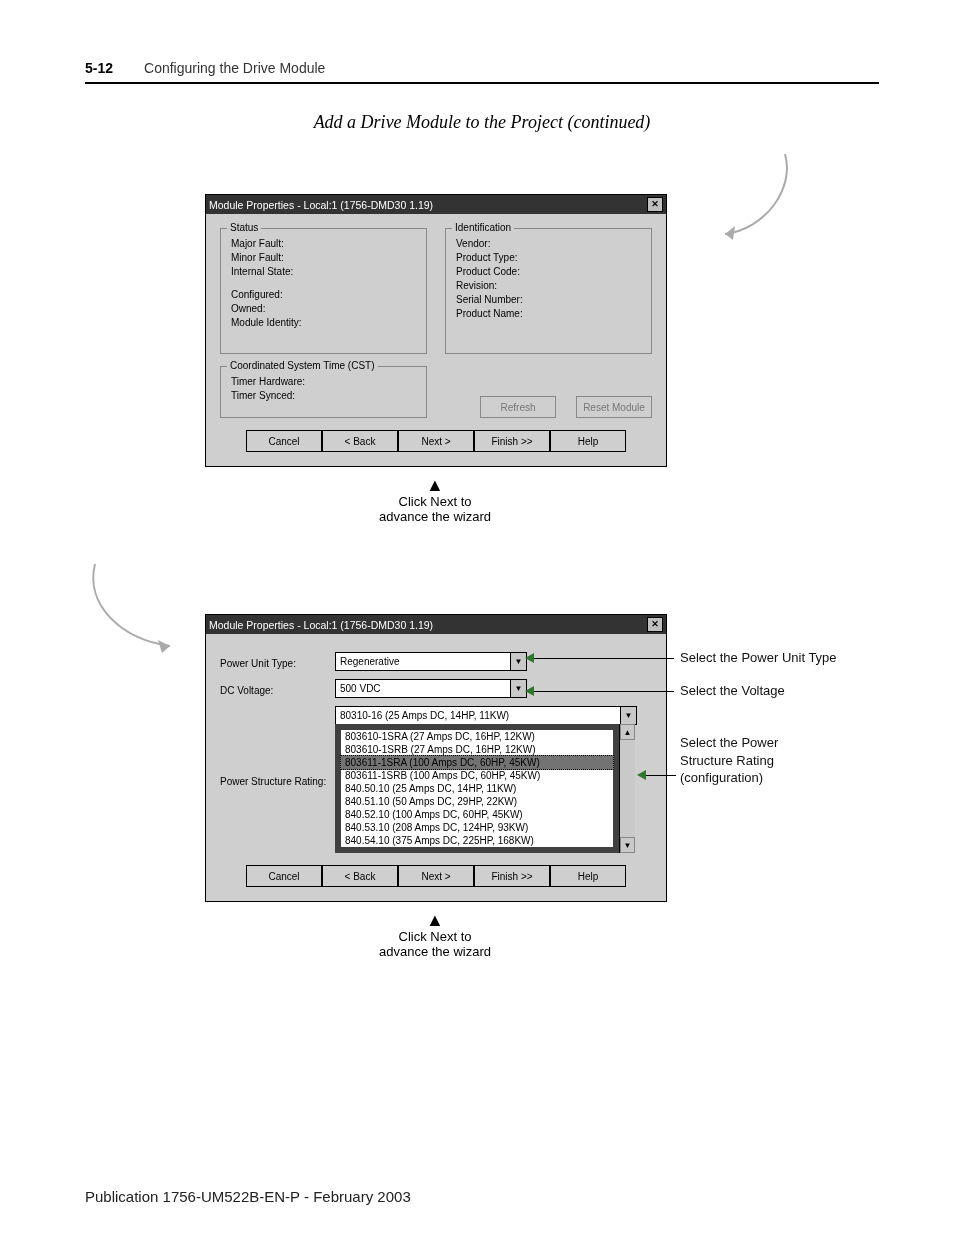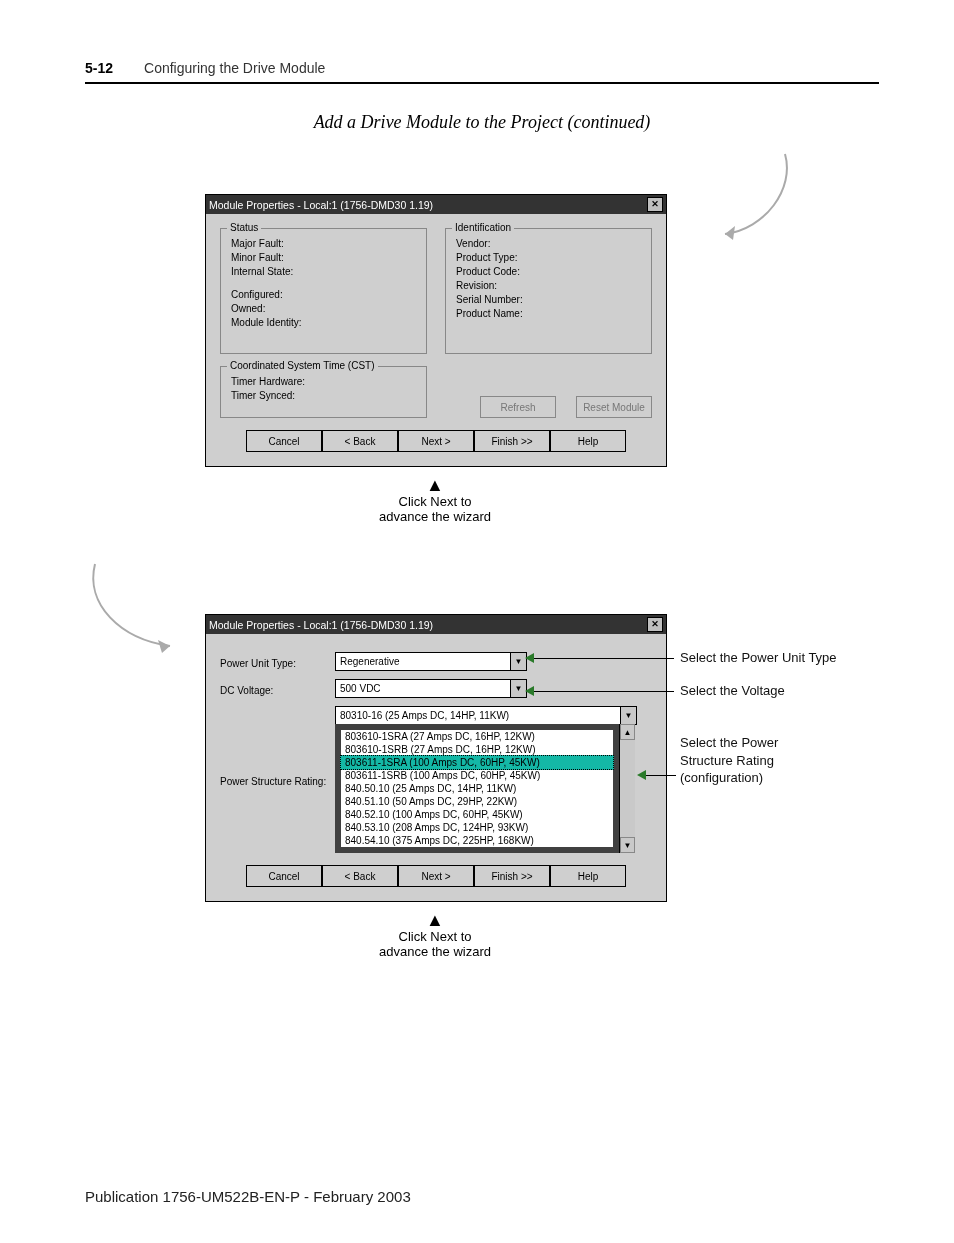--- a/index.html
+++ b/index.html
@@ -19,21 +19,21 @@
   .grp-ttl{position:absolute;top:-7px;left:6px;background:#cfcfcf;padding:0 3px;font-size:10px}
   .row{margin:3px 0;white-space:nowrap}
   .btnrow{display:flex;justify-content:center;margin-top:12px}
   .btn{min-width:62px;height:20px;background:#cfcfcf;border:1px solid #000;font-size:10px;display:flex;align-items:center;justify-content:center;padding:0 6px}
   .btn.dis{color:#777;border-color:#888}
   .sel{display:flex;align-items:center;background:#fff;border:1px solid #000;height:17px}
   .sel span{flex:1;padding:0 4px;font-size:10px;white-space:nowrap;overflow:hidden}
   .dd{width:15px;height:100%;background:#c9c9c9;border-left:1px solid #000;display:flex;align-items:center;justify-content:center;font-size:8px}
   .listbox{background:#fff;border:6px solid #404040;font-size:10px}
   .listbox .opt{padding:1px 4px;white-space:nowrap;overflow:hidden}
-  .listbox .opt.selhl{background:#14b8a6;border:1px dotted #000;margin:-1px}
+  .listbox .opt.selhl{background:#737373;border:1px dotted #000;margin:-1px}
   .scroll{width:15px;background:#c9c9c9;border-left:1px solid #000;display:flex;flex-direction:column;justify-content:space-between}
   .scrbtn{height:14px;border:1px solid #888;background:#c9c9c9;display:flex;align-items:center;justify-content:center;font-size:8px}
   .caption{font-size:13px;text-align:center;margin-top:12px;font-family:Arial}
   .caption .arrow{font-size:18px;line-height:0}
   .annR{position:absolute;font-size:13px;color:#111;white-space:nowrap}
   .annline{position:absolute;border-top:1px solid #000}
   .ptrR{position:absolute;width:0;height:0;border-top:5px solid transparent;border-bottom:5px solid transparent;border-right:9px solid #2a7a2a}
   .curve{position:absolute}
   .curve svg{display:block}
   .footer{position:absolute;left:85px;bottom:38px;font-size:15px;color:#222}

